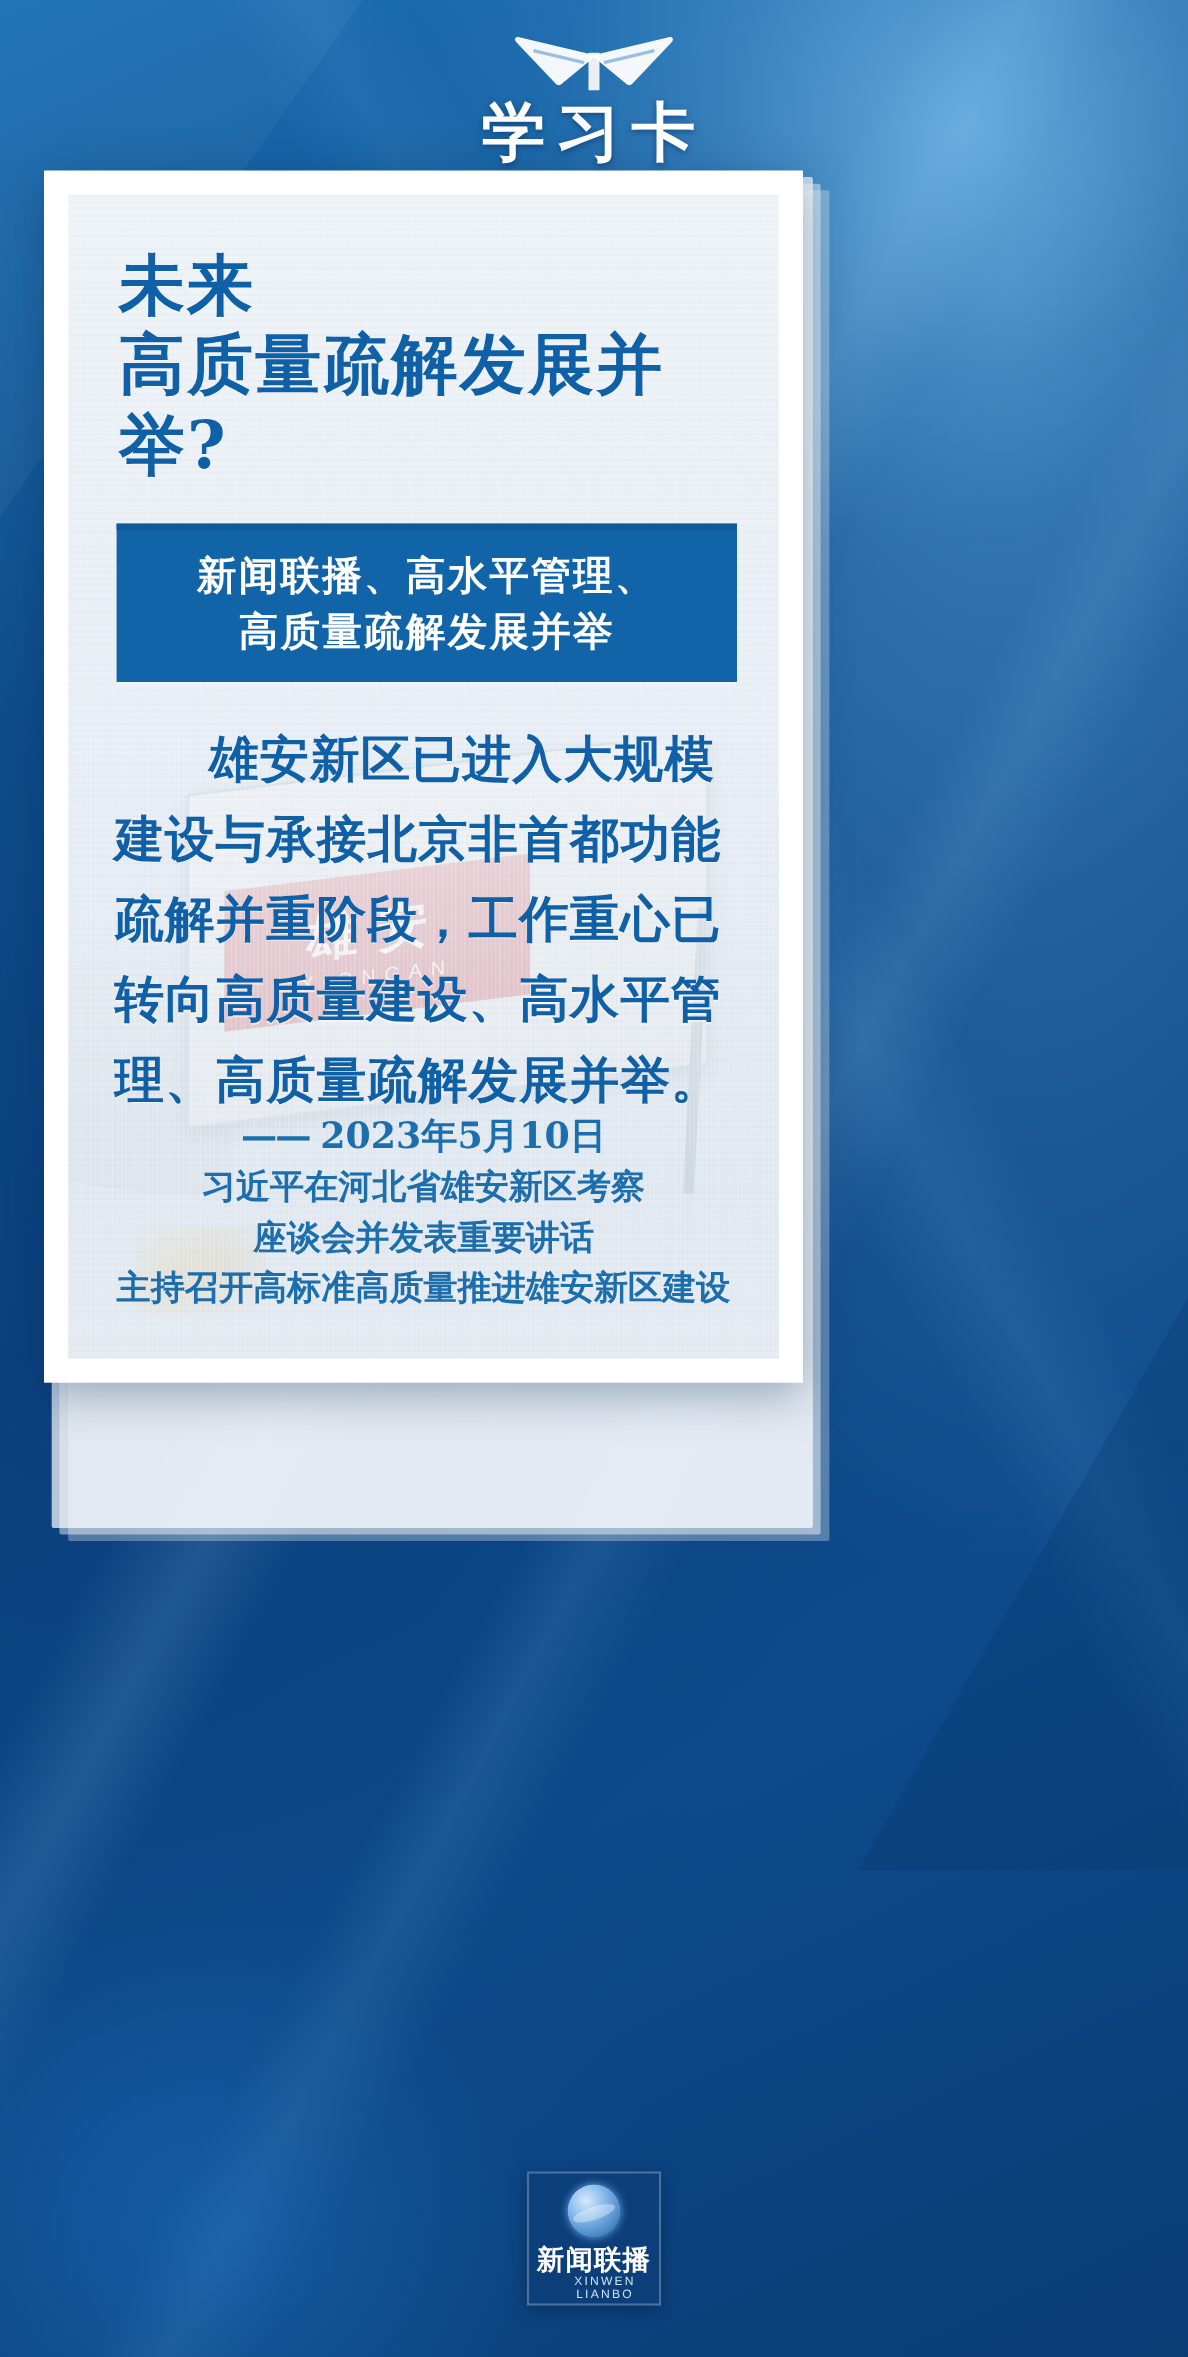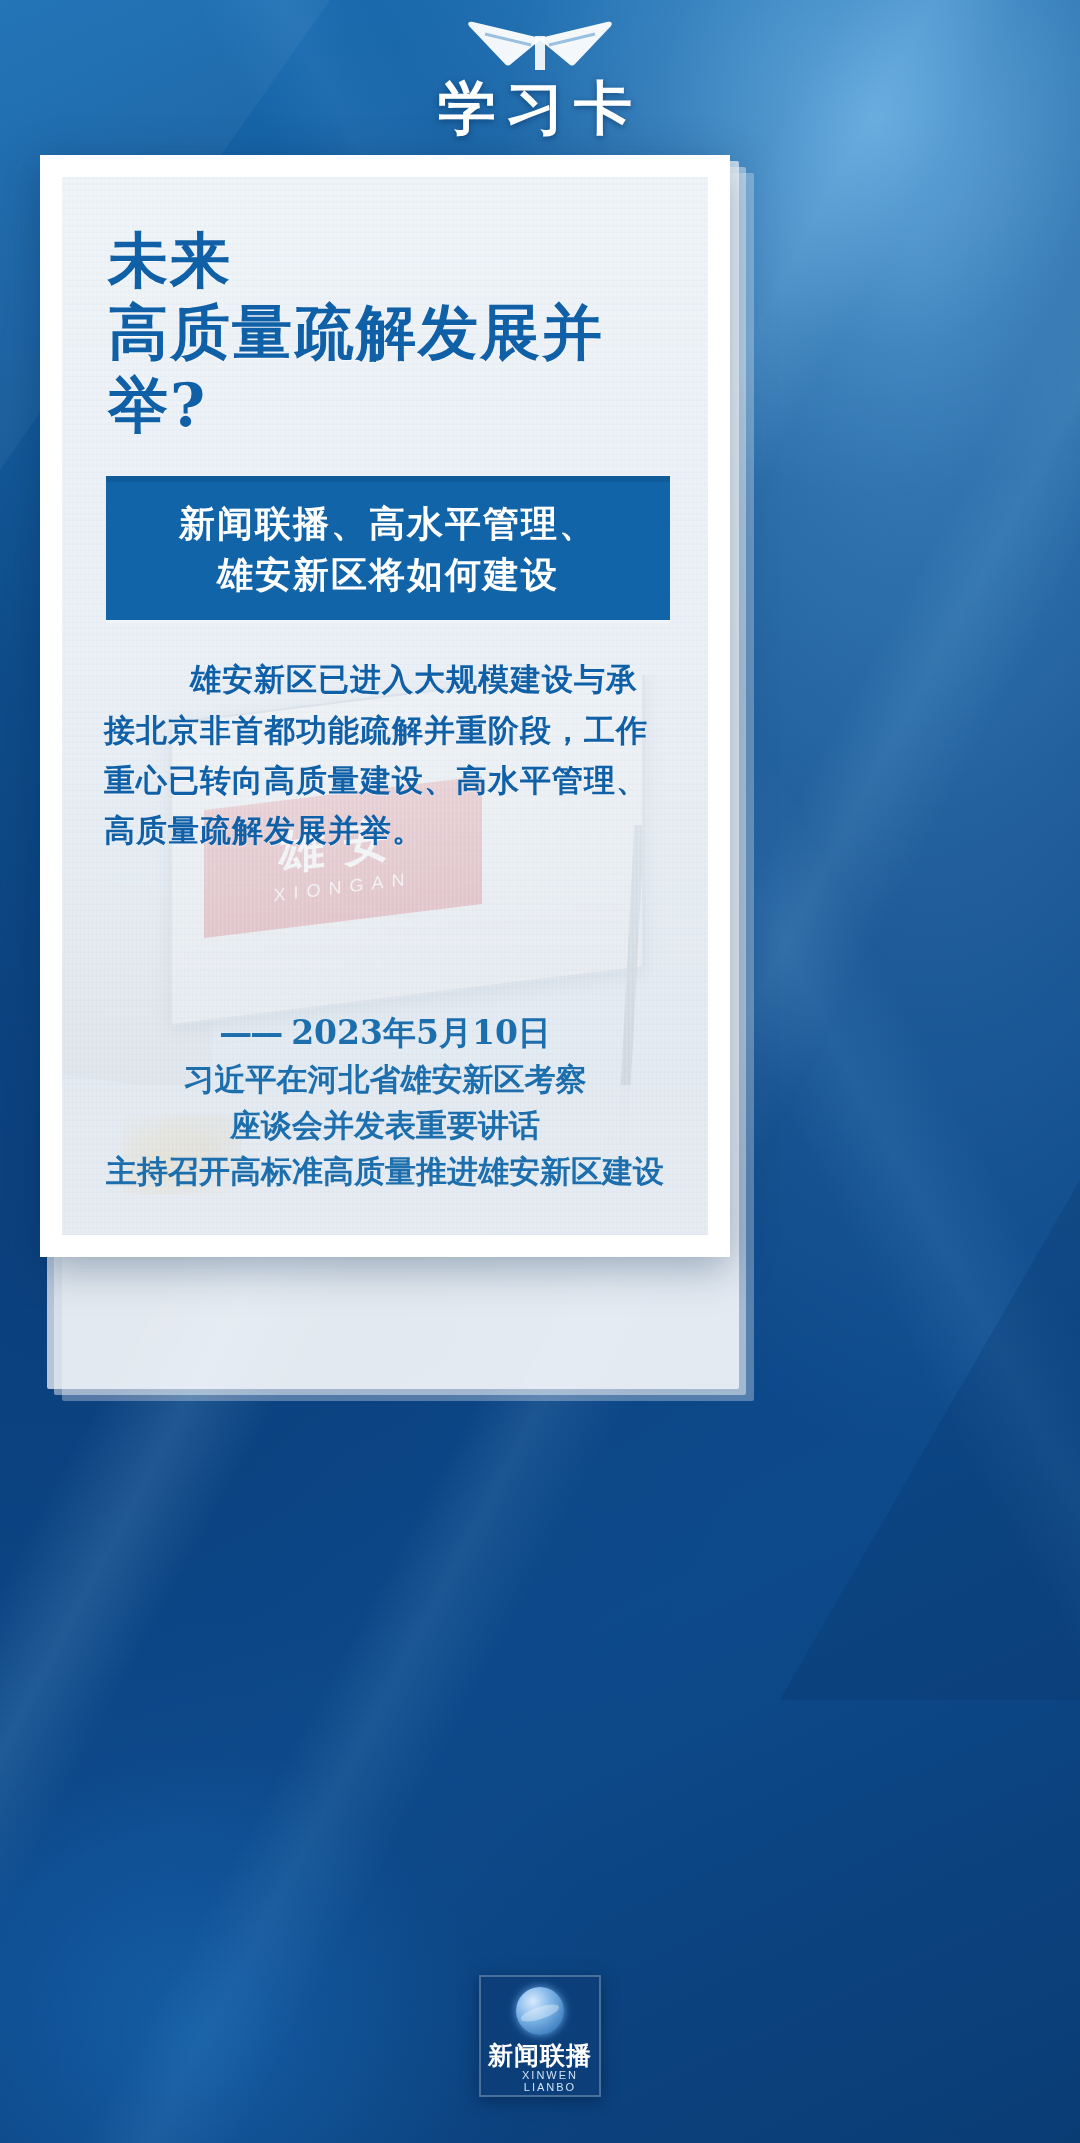--- a/index.html
+++ b/index.html
@@ -62,21 +62,21 @@
     right: 0; top: 1180px;
     width: 0; height: 0;
     border-bottom: 520px solid rgba(8,50,100,0.25);
     border-left: 300px solid transparent;
     pointer-events: none;
   }
 
   
   .header {
     position: absolute;
-    top: 18px; left: 0; right: 0;
+    top: 30px; left: 0; right: 0;
     text-align: center;
     z-index: 4;
   }
   .book-icon {
     display: block;
     margin: 0 auto 2px;
     width: 150px;
     height: 58px;
   }
   .header-title {
@@ -250,21 +250,21 @@
     font-size: 36px;
     line-height: 1.42;
     letter-spacing: 2px;
     font-family: "DejaVu Serif", serif;
     font-weight: 700;
   }
 
   .body-text {
     margin: 34px 4px 0 4px;
     color: #1060a8;
-    font-size: 31px;
+    font-size: 45px;
     line-height: 1.62;
     letter-spacing: 1px;
     text-indent: 86px;
     font-family: "DejaVu Serif", serif;
     font-weight: 700;
     text-shadow: 0 1px 0 rgba(255,255,255,0.55);
   }
 
   .attribution {
     position: absolute;
@@ -392,21 +392,21 @@
           <div class="flower"></div>
         </div>
         <div class="paper-texture"></div>
 
         <div class="card-content">
           <div class="q-line1">未来</div>
           <div class="q-line2">高质量疏解发展并举?</div>
 
           <div class="banner-box">
             <div>新闻联播、高水平管理、</div>
-            <div>雄安新区将如何建设</div>
+            <div>高质量疏解发展并举</div>
           </div>
 
           <div class="body-text">雄安新区已进入大规模建设与承接北京非首都功能疏解并重阶段，工作重心已转向高质量建设、高水平管理、高质量疏解发展并举。</div>
         </div>
 
         <div class="attribution">
           <div class="date-row">
             <span class="dash">——</span><span>2023年5月10日</span>
           </div>
           <div class="att-line">习近平在河北省雄安新区考察</div>

